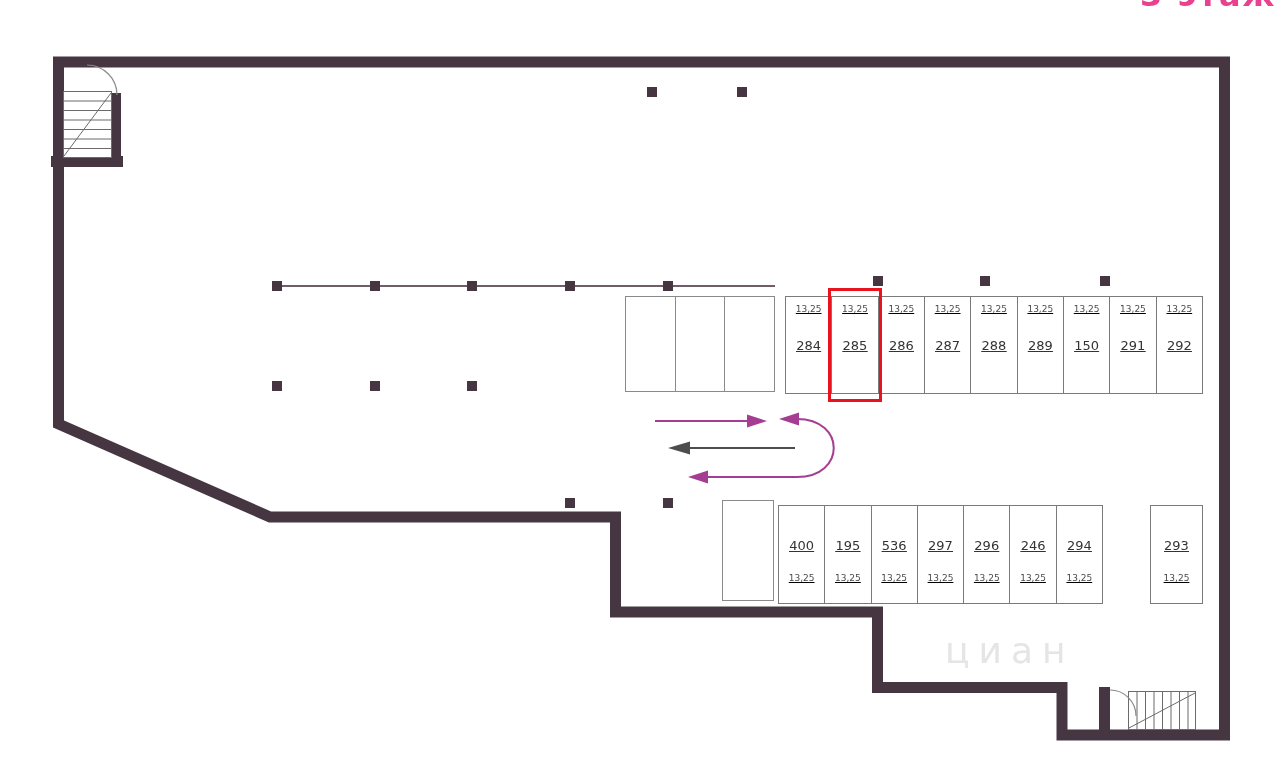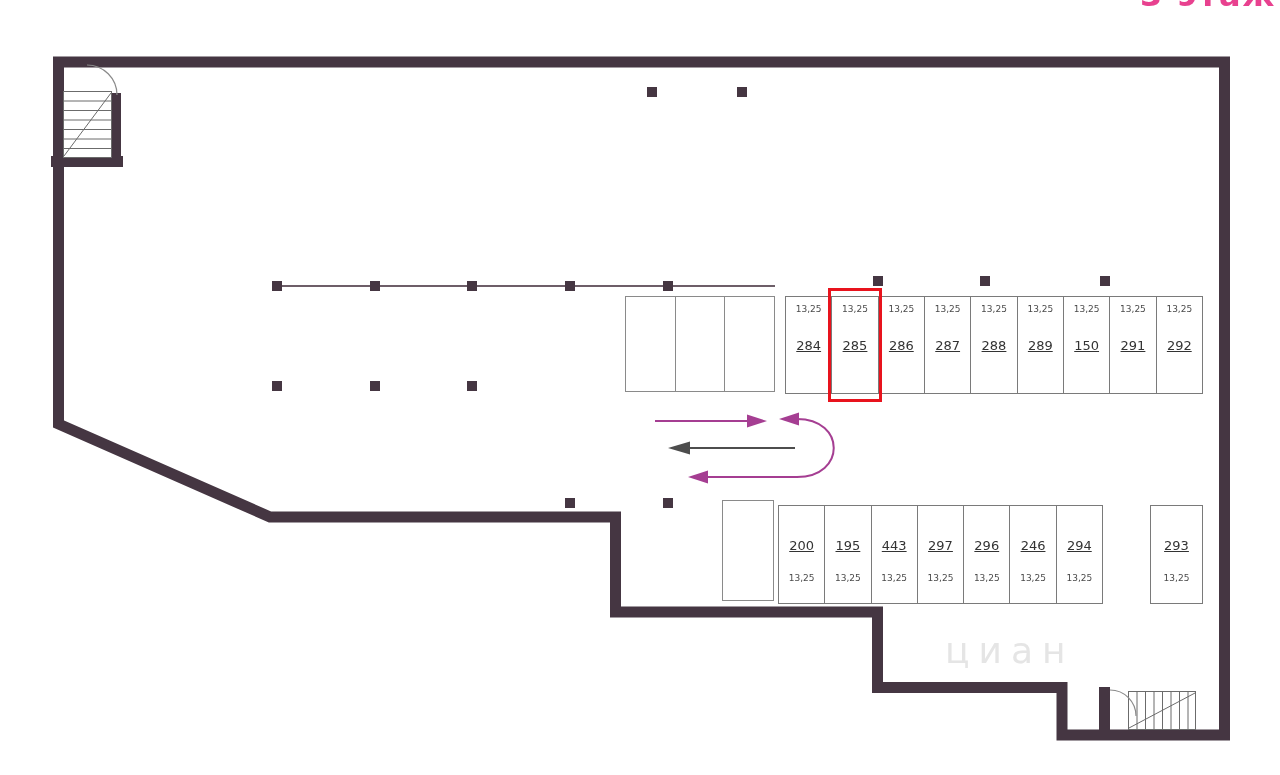--- a/index.html
+++ b/index.html
@@ -17,21 +17,21 @@
   .head-m{fill:var(--arrow-magenta,#a53e92);}
   .arrow-d{stroke:var(--arrow-dark,#4d4d4d);stroke-width:2;fill:none;}
   .head-d{fill:var(--arrow-dark,#4d4d4d);}
 
   .prow{position:absolute;display:flex;}
   #upper-row{left:785px;top:296px;width:418px;height:98px;}
   #lower-row{left:778px;top:505px;width:325px;height:99px;}
   #space-293{left:1150px;top:505px;width:53px;height:99px;}
   .cell{
     flex:1;position:relative;background:#fff;border:1px solid var(--cell-border,#7a7a7a);
-    margin-left:-1px;display:flex;flex-direction:column;align-items:center;cursor:pointer;
+    margin-left:-1px;display:flex;flex-direction:column;align-items:center;cursor:pointer;text-decoration:underline;
   }
   .cell:first-child{margin-left:0;}
   .num{font-size:13px;color:#333;text-decoration:underline;line-height:1.1;}
   .dim{font-size:9px;color:#4a4a4a;line-height:1.1;}
   .cell.upper .dim{margin-top:8px;}
   .cell.upper .num{margin-top:24px;}
   .cell.lower .num{margin-top:33px;}
   .cell.lower .dim{margin-top:21px;}
   .hl{
     position:absolute;left:-4px;right:-4px;top:-9px;bottom:-9px;
@@ -163,29 +163,29 @@
         <div class="dim">13,25</div>
         <div class="num">291</div>
       </div>
       <div class="cell upper">
         <div class="dim">13,25</div>
         <div class="num">292</div>
       </div>
     </div>
   <div id="lower-row" class="prow">
       <div class="cell lower">
-        <div class="num">200</div>
+        <div class="num">400</div>
         <div class="dim">13,25</div>
       </div>
       <div class="cell lower">
         <div class="num">195</div>
         <div class="dim">13,25</div>
       </div>
       <div class="cell lower">
-        <div class="num">443</div>
+        <div class="num">536</div>
         <div class="dim">13,25</div>
       </div>
       <div class="cell lower">
         <div class="num">297</div>
         <div class="dim">13,25</div>
       </div>
       <div class="cell lower">
         <div class="num">296</div>
         <div class="dim">13,25</div>
       </div>

